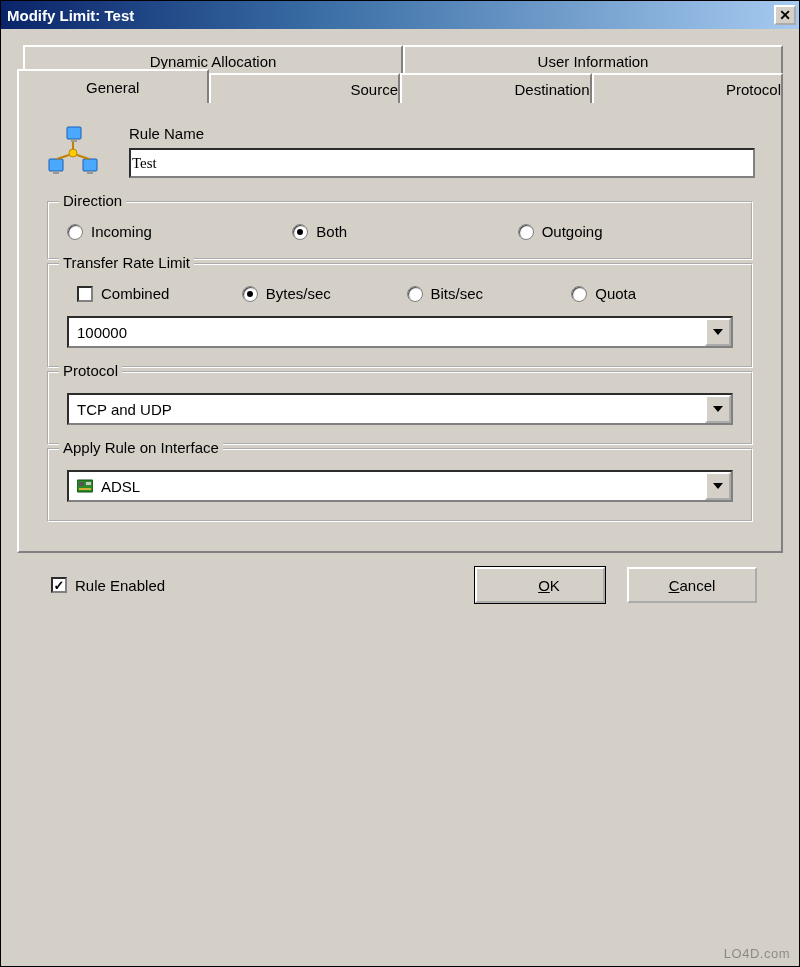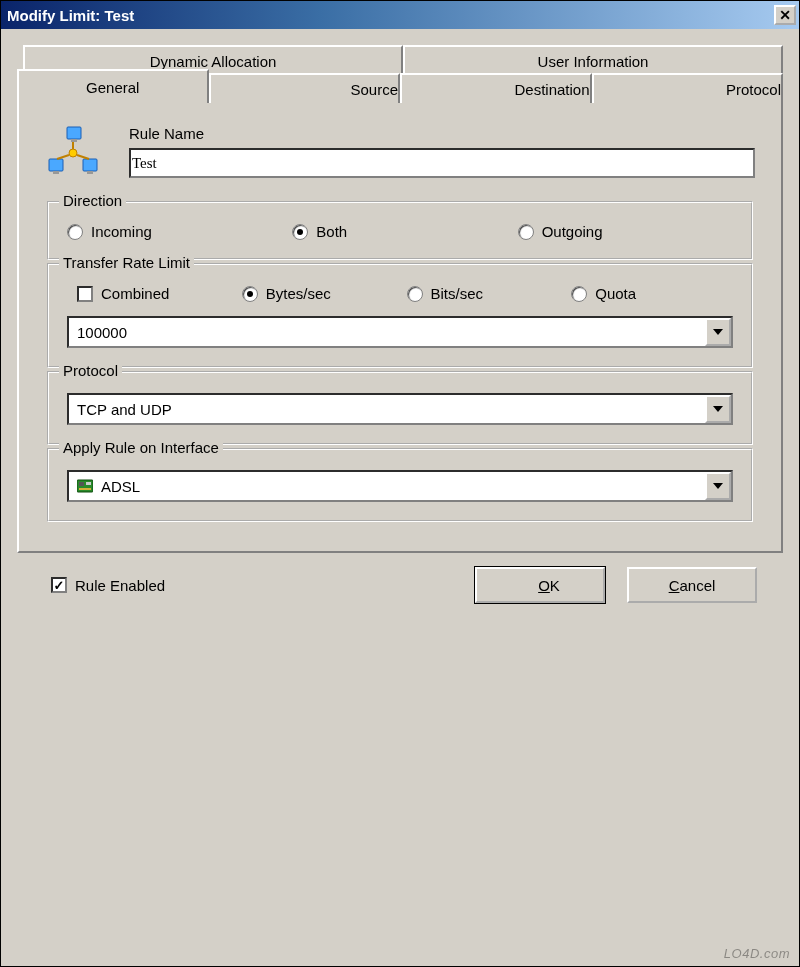--- a/index.html
+++ b/index.html
@@ -199,21 +199,20 @@
   }
   .btn .ul { text-decoration: underline; }
   .btn.default { box-shadow: 0 0 0 1px #000; padding-left: 24px; }
   .watermark {
     position: absolute;
     right: 10px;
     bottom: 6px;
     color: rgba(0,0,0,0.35);
     font-size: 13px;
     letter-spacing: 0.5px;
-    font-style: italic;
   }
 </style>
 </head>
 <body>
 
 <div class="window">
   <div class="titlebar">
     <span class="titlebar-text">Modify Limit: Test</span>
     <div class="close-btn">
       <span>✕</span>

